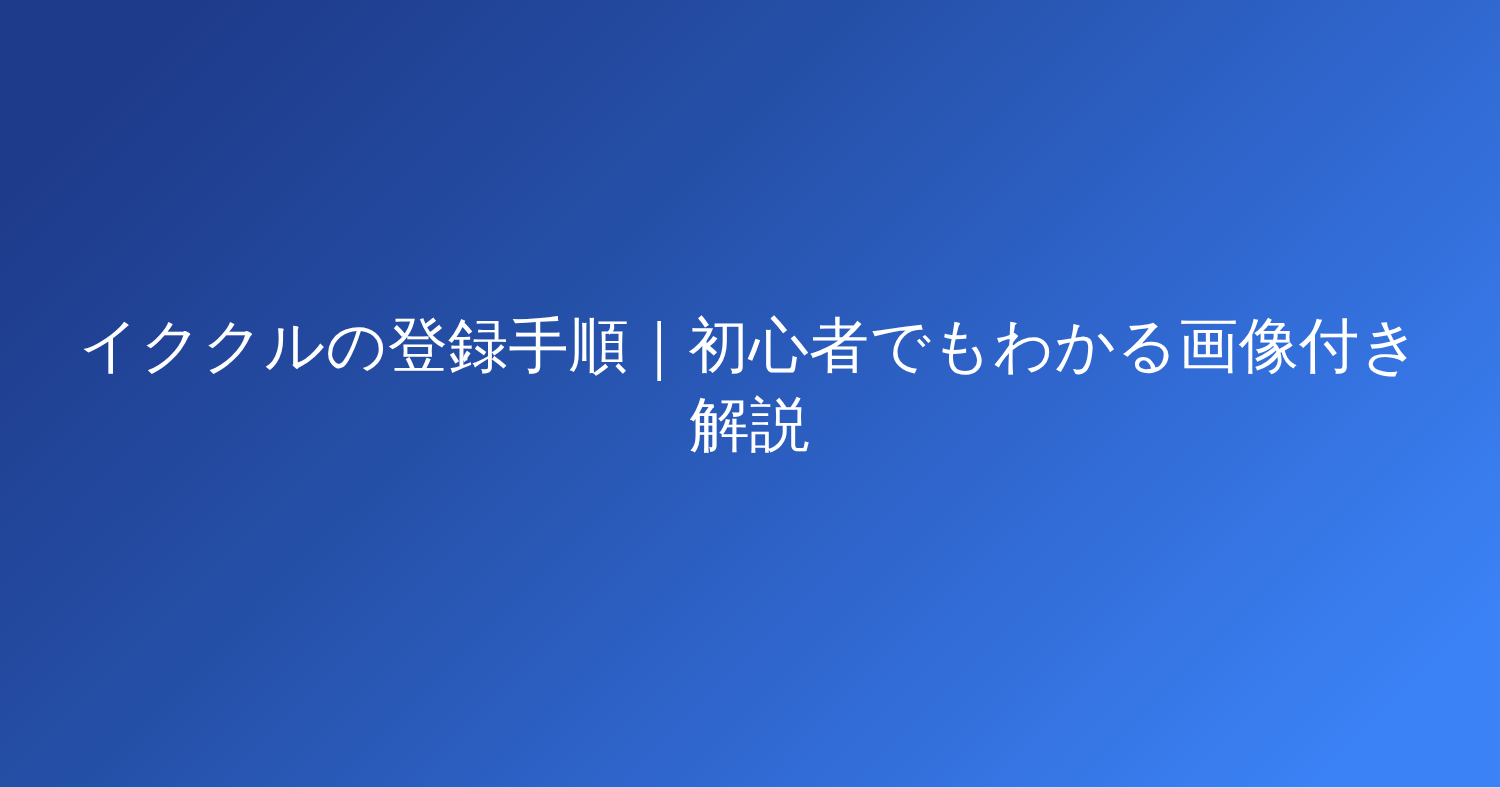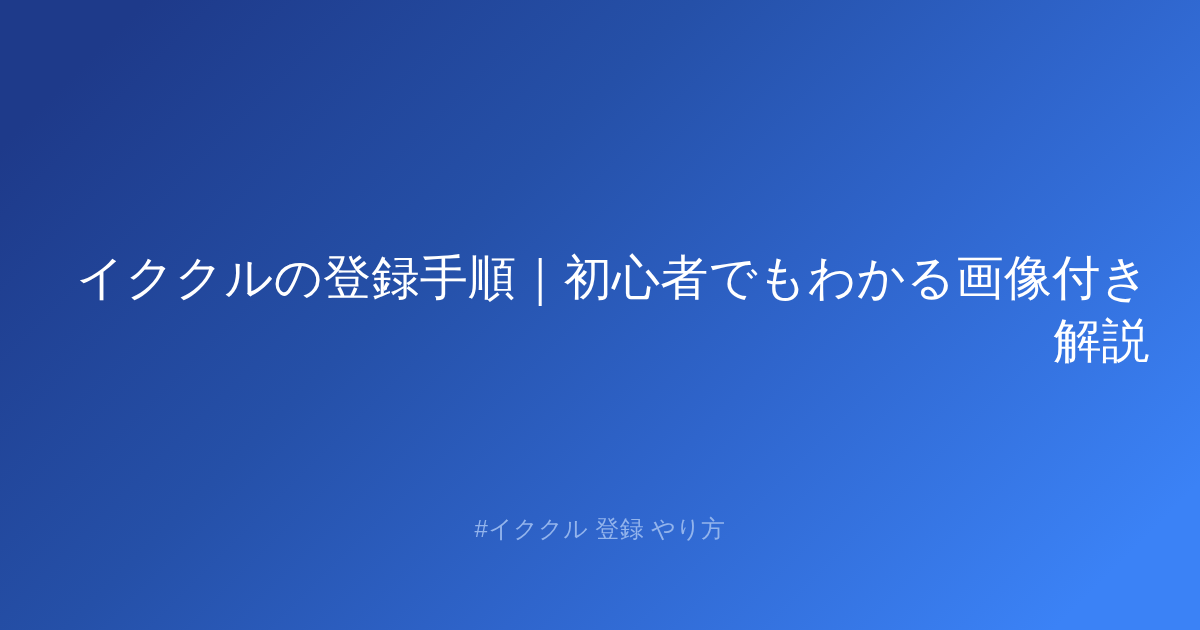--- a/index.html
+++ b/index.html
@@ -24,21 +24,21 @@
     align-items: center;
     justify-content: flex-start;
     overflow: hidden;
   }
 
   .title-block {
     position: absolute;
     top: 246px;
     left: 50px;
     right: 50px;
-    text-align: right;
+    text-align: center;
   }
 
   .og-title {
     margin: 0;
     color: #ffffff;
     font-size: 48px;
     line-height: 1.32;
     font-weight: 400;
     letter-spacing: 0.3px;
     font-family: "Liberation Sans", "DejaVu Sans", sans-serif;
@@ -65,17 +65,14 @@
 </style>
 </head>
 <body>
 
 <div class="og-card">
 
   <div class="title-block">
     <h1 class="og-title">イククルの登録手順｜初心者でもわかる画像付き解説</h1>
   </div>
 
-  <div class="tag-block">
-    <p class="og-tag">#イククル 登録 やり方</p>
-  </div>
 
 </div>
 
 </body></html>

